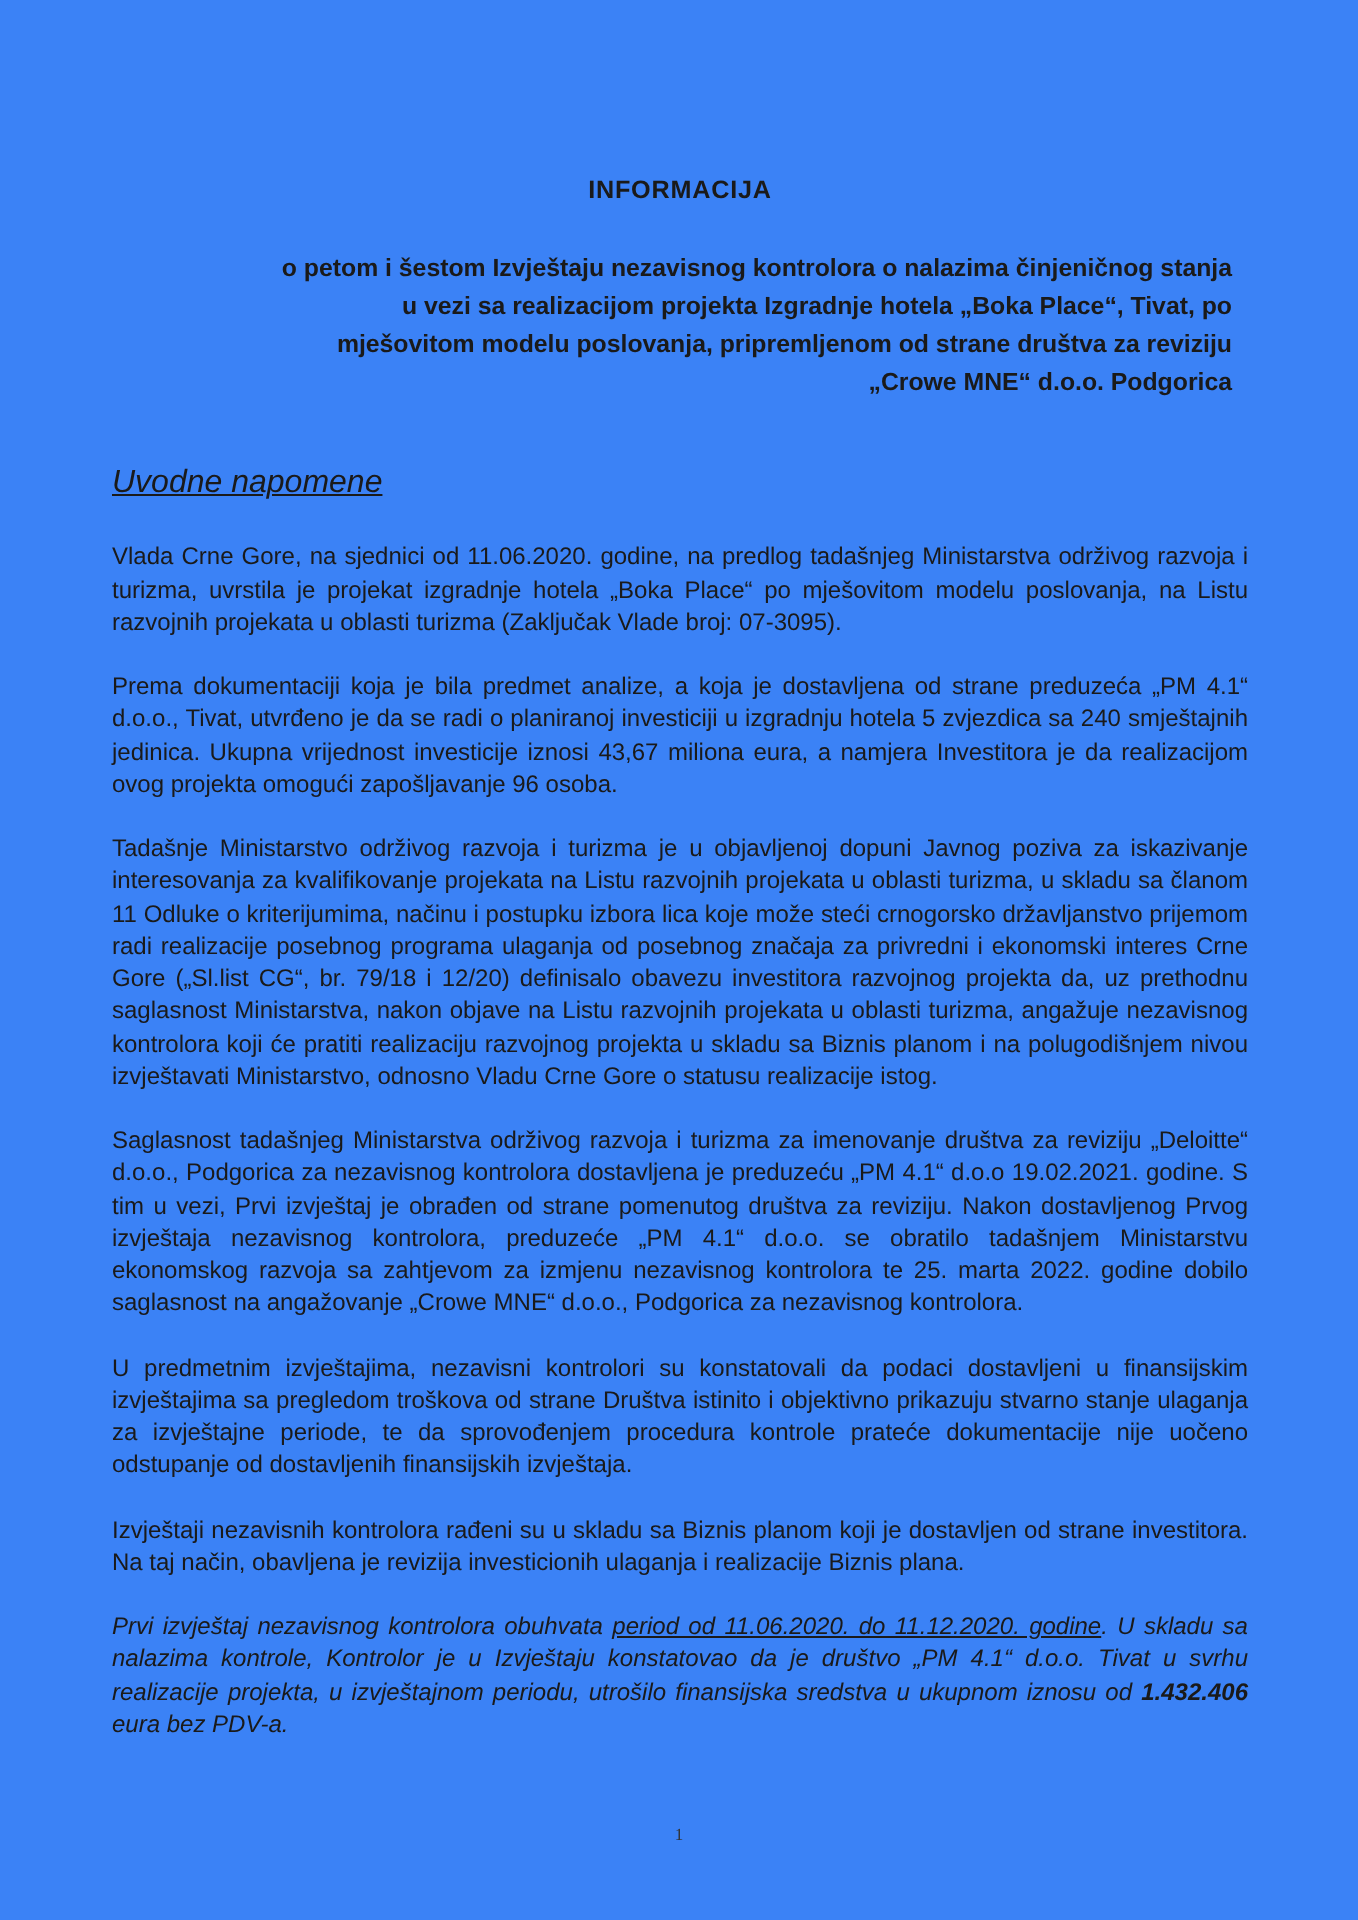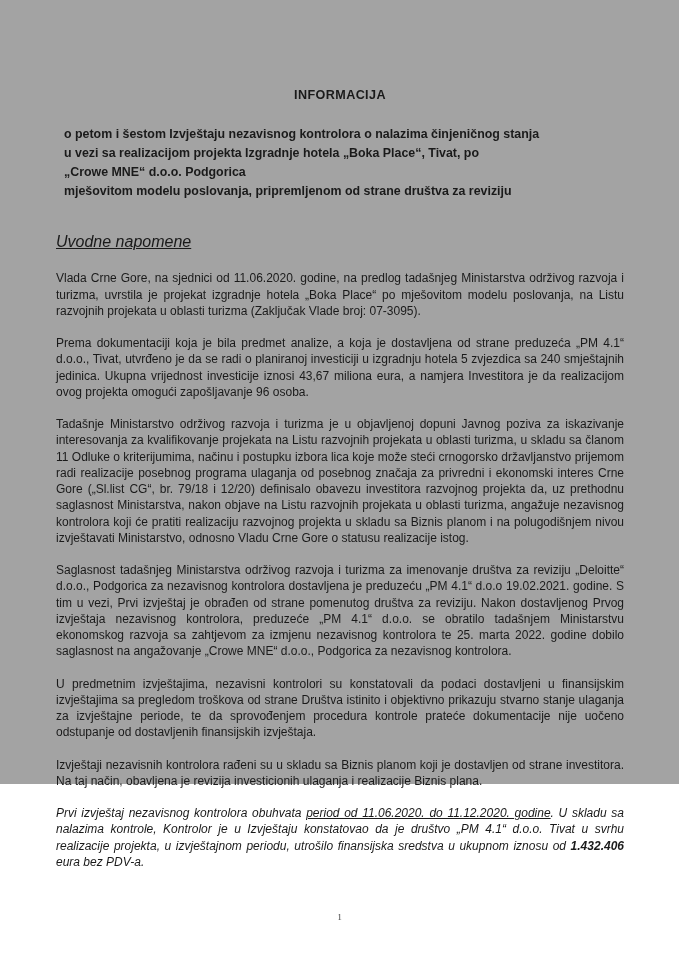--- a/index.html
+++ b/index.html
@@ -10,42 +10,42 @@
   body {
     width: 679px;
     height: 960px;
     font-family: "Liberation Sans", sans-serif;
     color: #1a1a1a;
     -webkit-font-smoothing: antialiased;
   }
   .page {
     position: relative;
     width: 679px;
-    height: 784px;
-    background: #a3a3a3;
+    height: 960px;
+    background: #3b82f6;
     box-sizing: border-box;
   }
   .content {
     position: absolute;
     left: 56px;
     top: 88px;
     width: 568px;
   }
 
   
   .doc-title {
     text-align: center;
     font-weight: bold;
     font-size: 12.6px;
     letter-spacing: 0.4px;
     margin: 0 0 22px 0;
     line-height: 1.2;
   }
   .doc-subtitle {
-    text-align: left;
+    text-align: right;
     font-weight: bold;
     font-size: 12.4px;
     line-height: 1.52;
     margin: 0 0 32px 0;
     padding: 0 8px;
   }
   .doc-subtitle .sub-line { display: block; }
 
   
   .section-heading {
@@ -87,22 +87,22 @@
 
 <div class="page">
 
   <div class="content">
 
     <h1 class="doc-title">INFORMACIJA</h1>
 
     <div class="doc-subtitle">
       <span class="sub-line">o petom i šestom Izvještaju nezavisnog kontrolora o nalazima činjeničnog stanja</span>
       <span class="sub-line">u vezi sa realizacijom projekta Izgradnje hotela „Boka Place“, Tivat, po</span>
+      <span class="sub-line">mješovitom modelu poslovanja, pripremljenom od strane društva za reviziju</span>
       <span class="sub-line">„Crowe MNE“ d.o.o. Podgorica</span>
-      <span class="sub-line">mješovitom modelu poslovanja, pripremljenom od strane društva za reviziju</span>
     </div>
 
     <div class="section-heading">Uvodne napomene</div>
 
     <p class="body-par">Vlada Crne Gore, na sjednici od 11.06.2020. godine, na predlog tadašnjeg Ministarstva održivog razvoja i turizma, uvrstila je projekat izgradnje hotela „Boka Place“ po mješovitom modelu poslovanja, na Listu razvojnih projekata u oblasti turizma (Zaključak Vlade broj: 07-3095).</p>
 
     <p class="body-par">Prema dokumentaciji koja je bila predmet analize, a koja je dostavljena od strane preduzeća „PM 4.1“ d.o.o., Tivat, utvrđeno je da se radi o planiranoj investiciji u izgradnju hotela 5 zvjezdica sa 240 smještajnih jedinica. Ukupna vrijednost investicije iznosi 43,67 miliona eura, a namjera Investitora je da realizacijom ovog projekta omogući zapošljavanje 96 osoba.</p>
 
     <p class="body-par">Tadašnje Ministarstvo održivog razvoja i turizma je u objavljenoj dopuni Javnog poziva za iskazivanje interesovanja za kvalifikovanje projekata na Listu razvojnih projekata u oblasti turizma, u skladu sa članom 11 Odluke o kriterijumima, načinu i postupku izbora lica koje može steći crnogorsko državljanstvo prijemom radi realizacije posebnog programa ulaganja od posebnog značaja za privredni i ekonomski interes Crne Gore („Sl.list CG“, br. 79/18 i 12/20) definisalo obavezu investitora razvojnog projekta da, uz prethodnu saglasnost Ministarstva, nakon objave na Listu razvojnih projekata u oblasti turizma, angažuje nezavisnog kontrolora koji će pratiti realizaciju razvojnog projekta u skladu sa Biznis planom i na polugodišnjem nivou izvještavati Ministarstvo, odnosno Vladu Crne Gore o statusu realizacije istog.</p>
 

